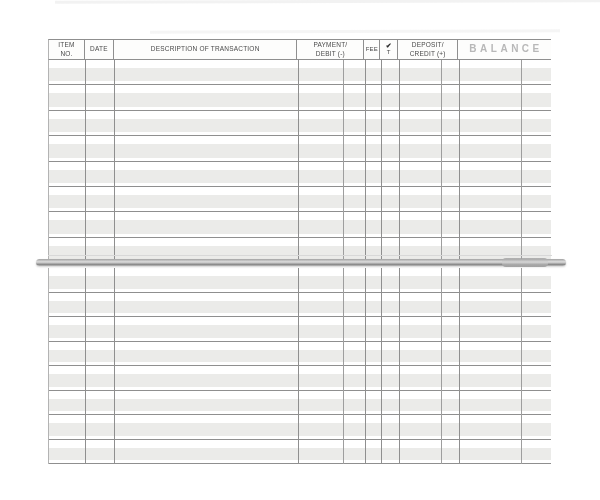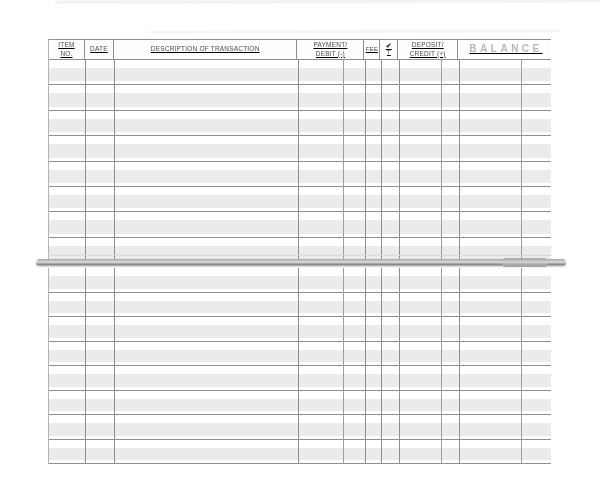--- a/index.html
+++ b/index.html
@@ -7,21 +7,21 @@
     width:600px;height:500px;overflow:hidden;position:relative;
     background:#ffffff;
     font-family:"Liberation Sans", sans-serif;
   }
   .artifact{position:absolute;background:#ececec;pointer-events:none;}
   #artifact-top{left:55px;top:0;width:545px;height:3px;opacity:.7;transform:rotate(-.15deg);}
   #artifact-mid{left:150px;top:30px;width:410px;height:3px;opacity:.55;transform:rotate(-.2deg);}
 
   
   .htable{position:absolute;width:503px;box-sizing:border-box;}
-  #upper-table{left:48px;top:39px;text-decoration:underline;}
+  #upper-table{left:48px;top:39px;}
   #lower-table{left:48px;top:268px;}
 
   .header{
     display:flex;height:21px;box-sizing:border-box;
     border-top:1px solid var(--rule);
     border-bottom:1px solid var(--rule);
     border-left:1px solid var(--rule-lt);
     background:#fdfdfc;
   }
   .hcell{

